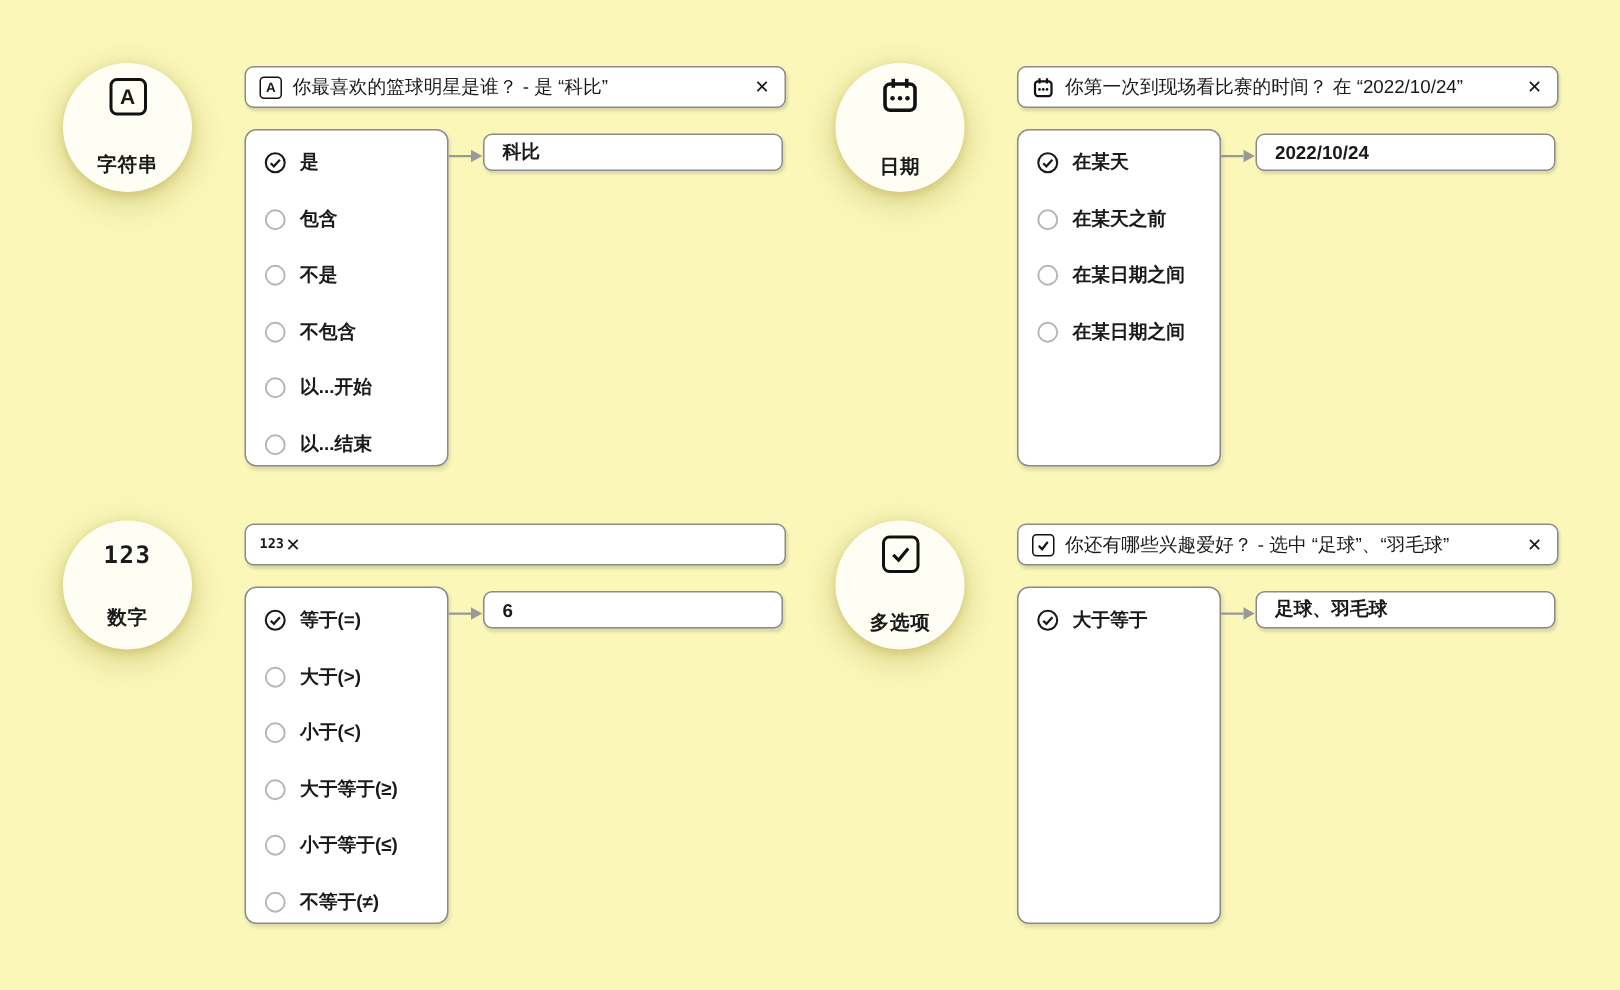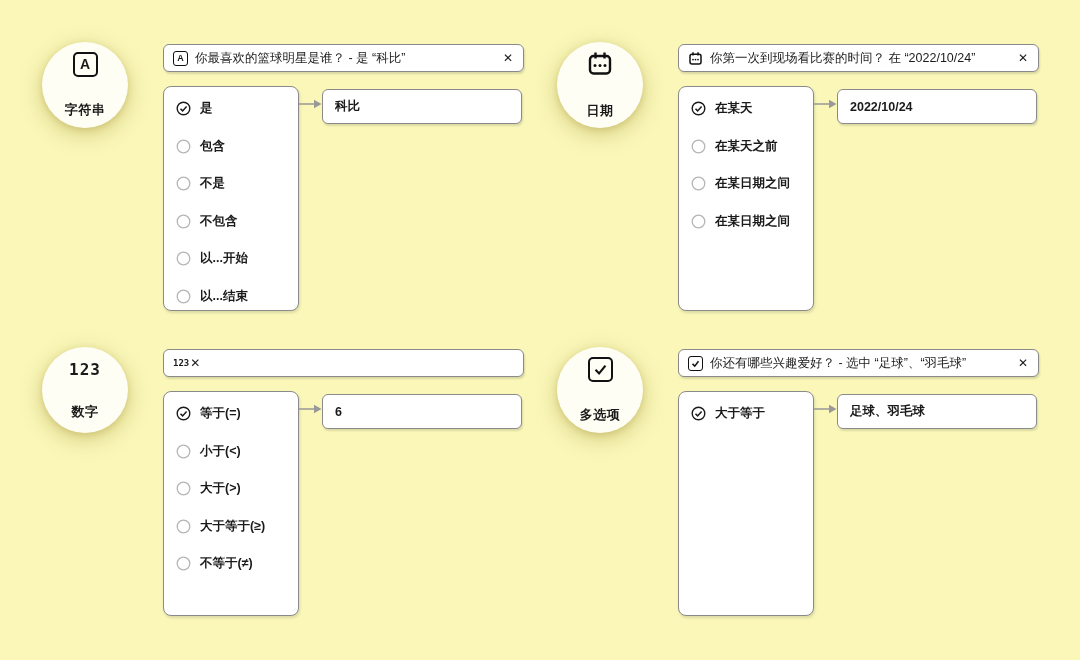--- a/index.html
+++ b/index.html
@@ -52,21 +52,21 @@
   .opt {
     height:37.5px; display:flex; align-items:center; gap:9px;
     padding-left:12px; font-size:12.5px; font-weight:bold; cursor:pointer;
   }
 
   
   .arrow { position:absolute; left:257px; top:56px; width:23px; height:12px; }
 
   
   .value-input {
-    position:absolute; left:280px; top:47px; width:200px; height:35px;
+    position:absolute; left:280px; top:47px; width:200px; height:25px;
     background:#fff; border:1px solid #8a8a8a; border-radius:6px;
     box-shadow:1px 2px 2px rgba(0,0,0,.12);
     font-family:inherit; font-size:12.5px; font-weight:bold; color:#1a1a1a;
     padding:0 12px; outline:none;
   }
 
   
   .abox-lg {
     width:25px; height:25px; border:2.5px solid #111; border-radius:5px;
     display:flex; align-items:center; justify-content:center;
@@ -225,33 +225,39 @@
       <svg class="radio" width="15" height="15" viewBox="0 0 15 15">
           <circle cx="7.5" cy="7.5" r="6.3" fill="none" stroke="#1a1a1a" stroke-width="1.4"></circle>
           <path d="M4.5,7.8 L6.6,9.9 L10.6,5.5" fill="none" stroke="#1a1a1a" stroke-width="1.5"></path>
         </svg>
       <span>等于(=)</span>
     </div>
     <div class="opt">
       <svg class="radio" width="15" height="15" viewBox="0 0 15 15">
           <circle cx="7.5" cy="7.5" r="6.3" fill="none" stroke="#b5b5b5" stroke-width="1.3"></circle>
         </svg>
+      <span>大于(&gt;)</span>
+    </div>
+    <div class="opt">
+      <svg class="radio" width="15" height="15" viewBox="0 0 15 15">
+          <circle cx="7.5" cy="7.5" r="6.3" fill="none" stroke="#b5b5b5" stroke-width="1.3"></circle>
+        </svg>
       <span>小于(&lt;)</span>
     </div>
     <div class="opt">
       <svg class="radio" width="15" height="15" viewBox="0 0 15 15">
           <circle cx="7.5" cy="7.5" r="6.3" fill="none" stroke="#b5b5b5" stroke-width="1.3"></circle>
         </svg>
-      <span>大于(&gt;)</span>
-    </div>
-    <div class="opt">
-      <svg class="radio" width="15" height="15" viewBox="0 0 15 15">
-          <circle cx="7.5" cy="7.5" r="6.3" fill="none" stroke="#b5b5b5" stroke-width="1.3"></circle>
-        </svg>
       <span>大于等于(≥)</span>
+    </div>
+    <div class="opt">
+      <svg class="radio" width="15" height="15" viewBox="0 0 15 15">
+          <circle cx="7.5" cy="7.5" r="6.3" fill="none" stroke="#b5b5b5" stroke-width="1.3"></circle>
+        </svg>
+      <span>小于等于(≤)</span>
     </div>
     <div class="opt">
       <svg class="radio" width="15" height="15" viewBox="0 0 15 15">
           <circle cx="7.5" cy="7.5" r="6.3" fill="none" stroke="#b5b5b5" stroke-width="1.3"></circle>
         </svg>
       <span>不等于(≠)</span>
     </div>
   </div>
   <svg class="arrow" viewBox="0 0 23 12">
       <line x1="0" y1="6" x2="15" y2="6" stroke="#999" stroke-width="1.5"></line>

